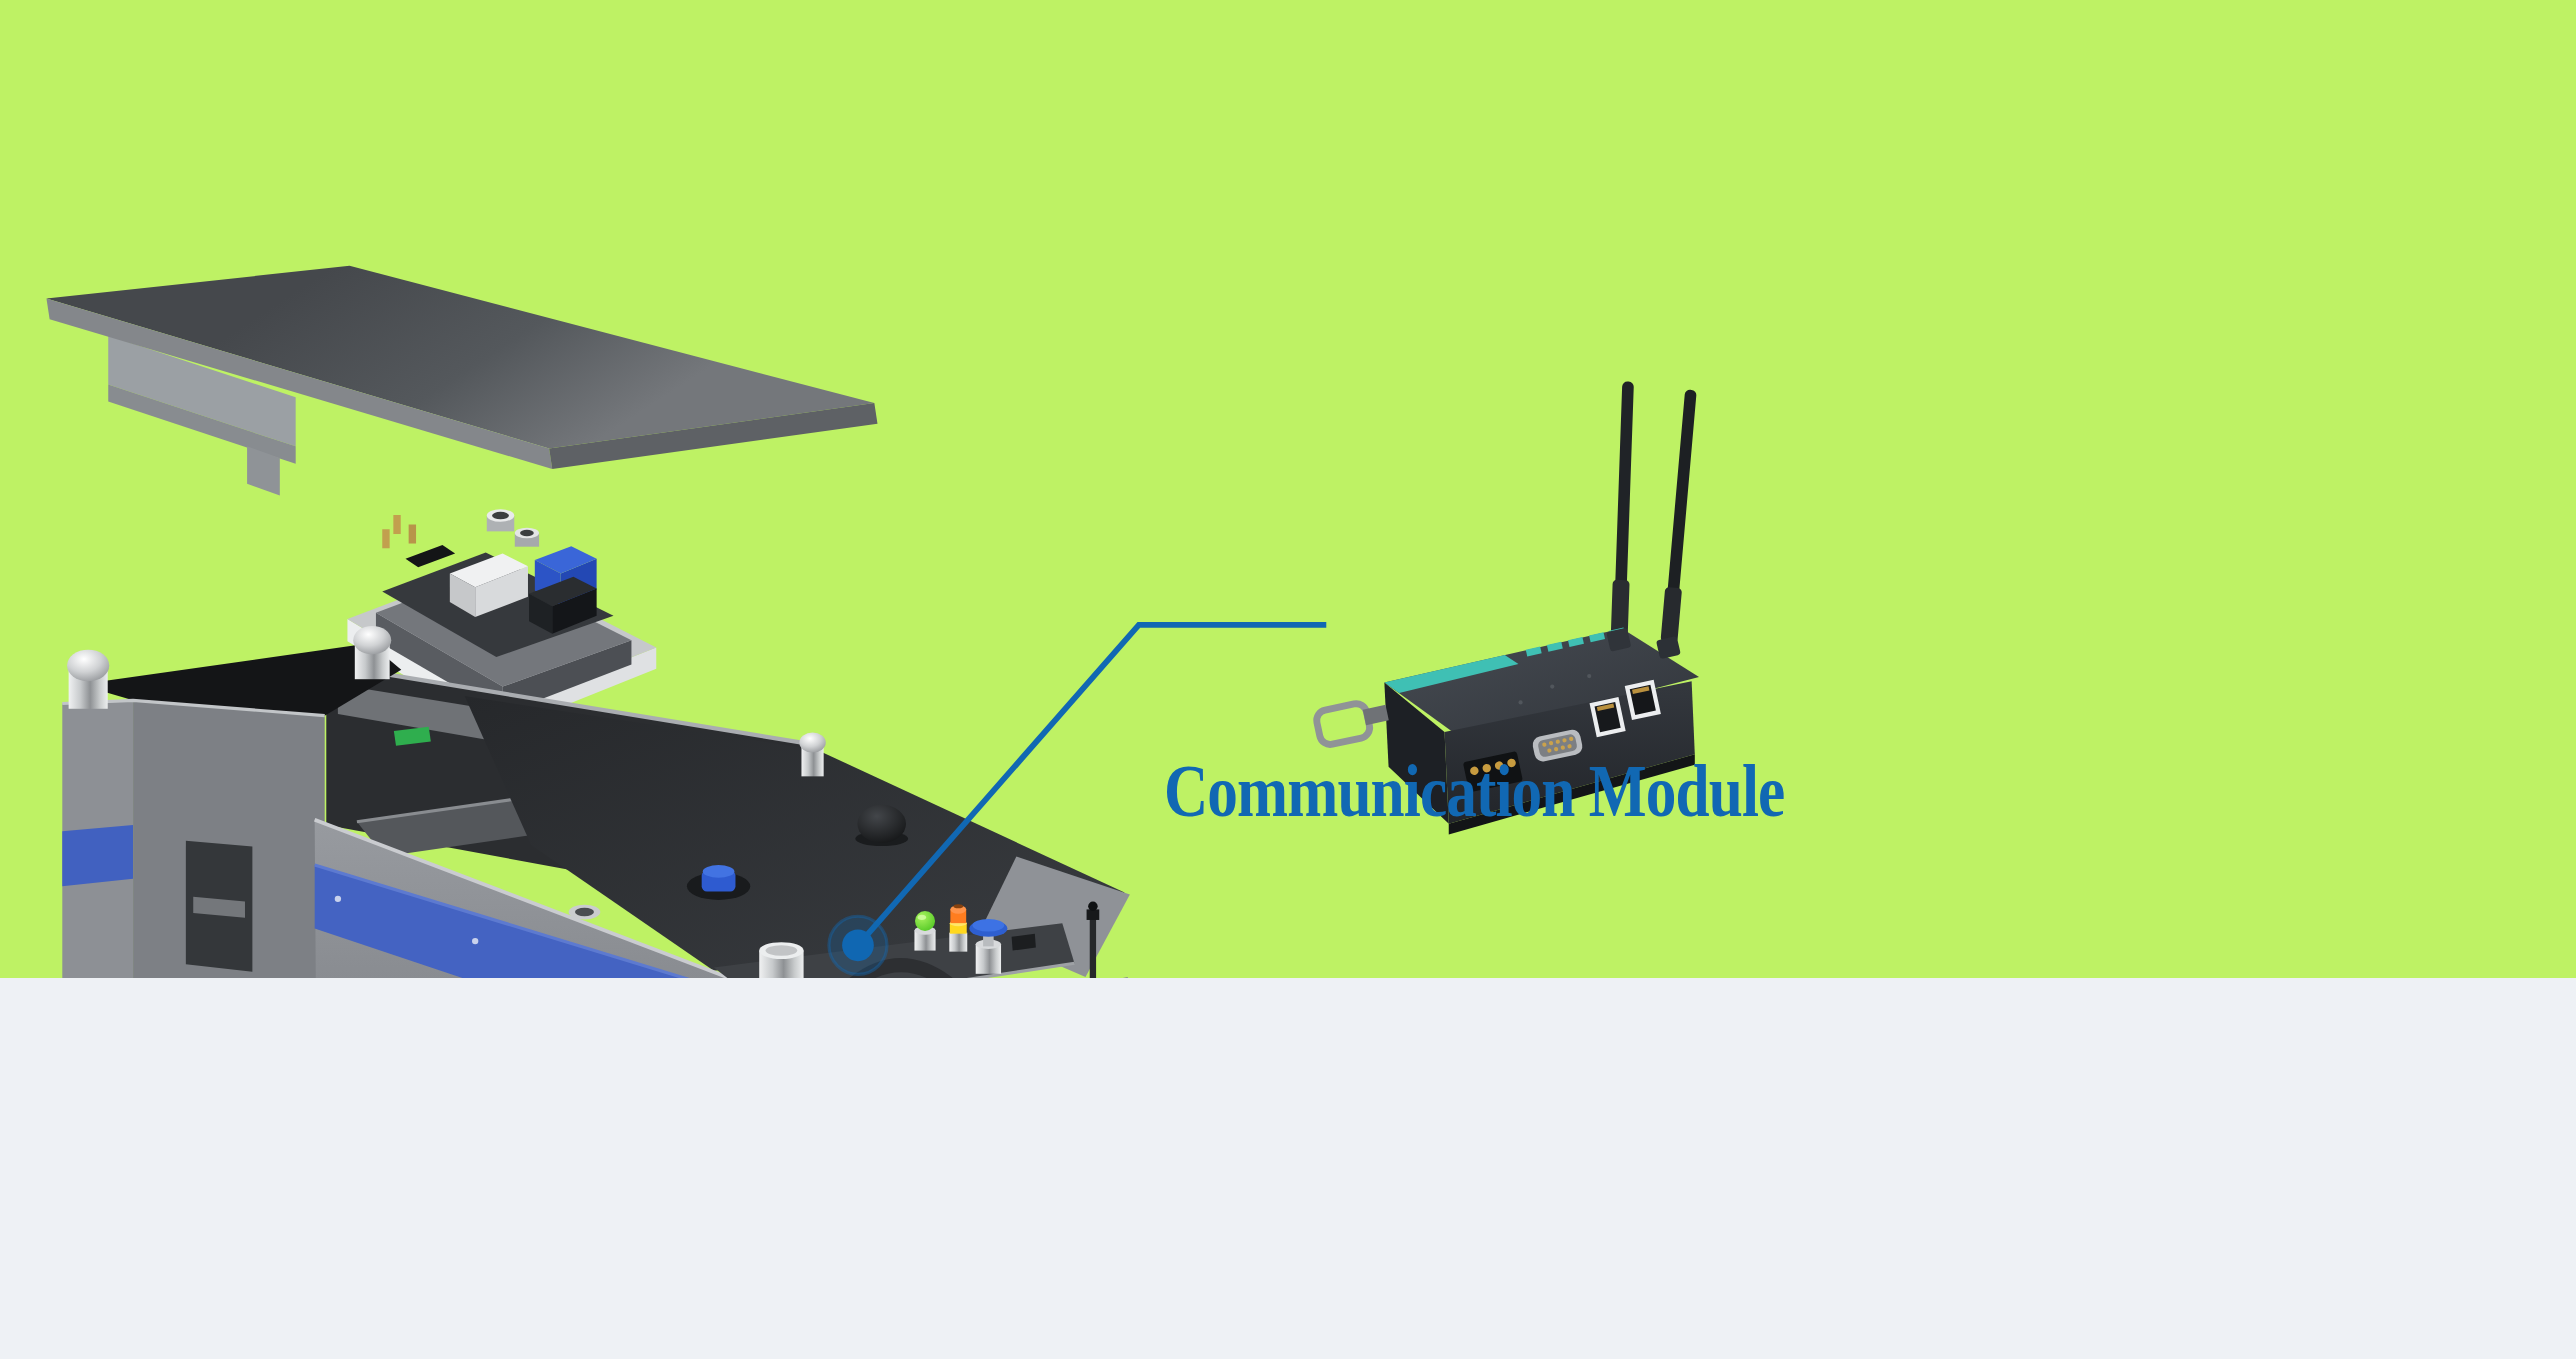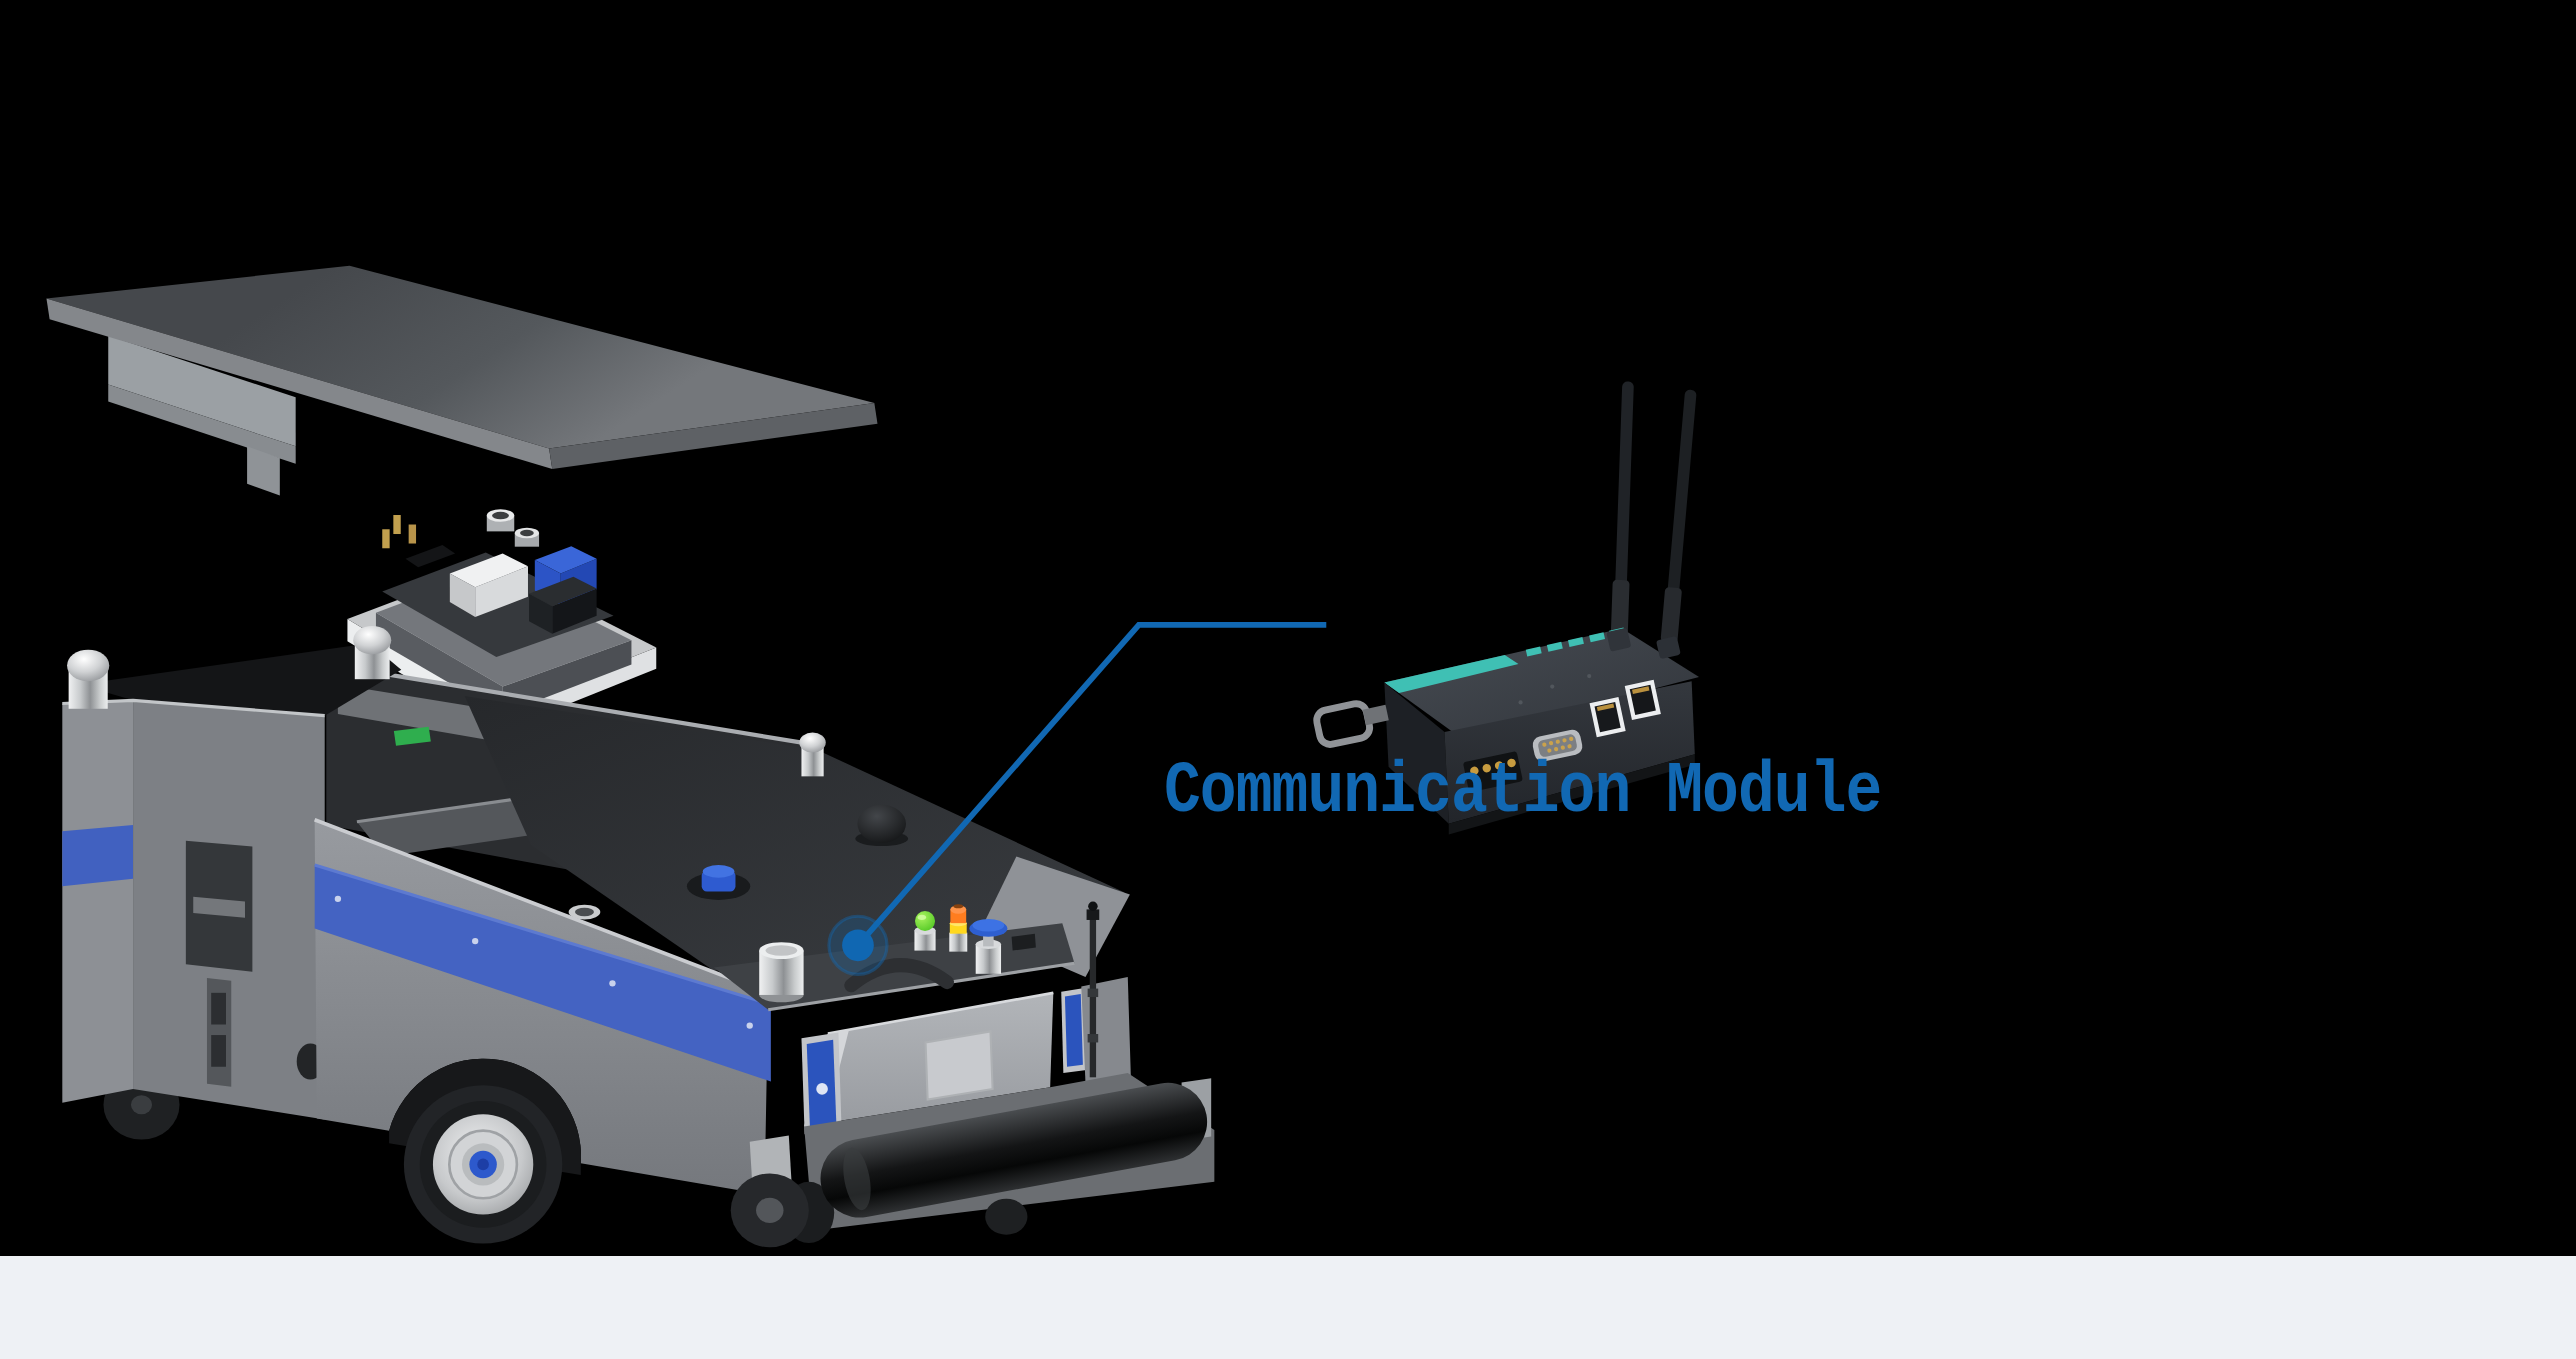--- a/index.html
+++ b/index.html
@@ -1,17 +1,17 @@
 <!DOCTYPE html>
 <html style="font-size:8.4px"><head>
 <meta charset="utf-8">
 <style>
   html,body{margin:0;padding:0;background:#eef1f5;}
-  .stage{position:relative;width:2576px;height:1256px;background:#000000;overflow:hidden;
-         font-family:Liberation Mono, monospace;}
+  .stage{position:relative;width:2576px;height:978px;background:#bef264;overflow:hidden;
+         font-family:Liberation Serif, serif;}
   .stage svg{position:absolute;left:0;top:0;}
   .callout-label{position:absolute;left:1164px;top:750px;font-size:73px;font-weight:bold;
          color:#1168b3;letter-spacing:-1.1px;white-space:nowrap;transform:scaleX(.84);
          transform-origin:left top;}
 </style>
 </head>
 <body>
 
 <div class="stage">
 <svg width="2576" height="1360" viewBox="0 0 4879 2575">

